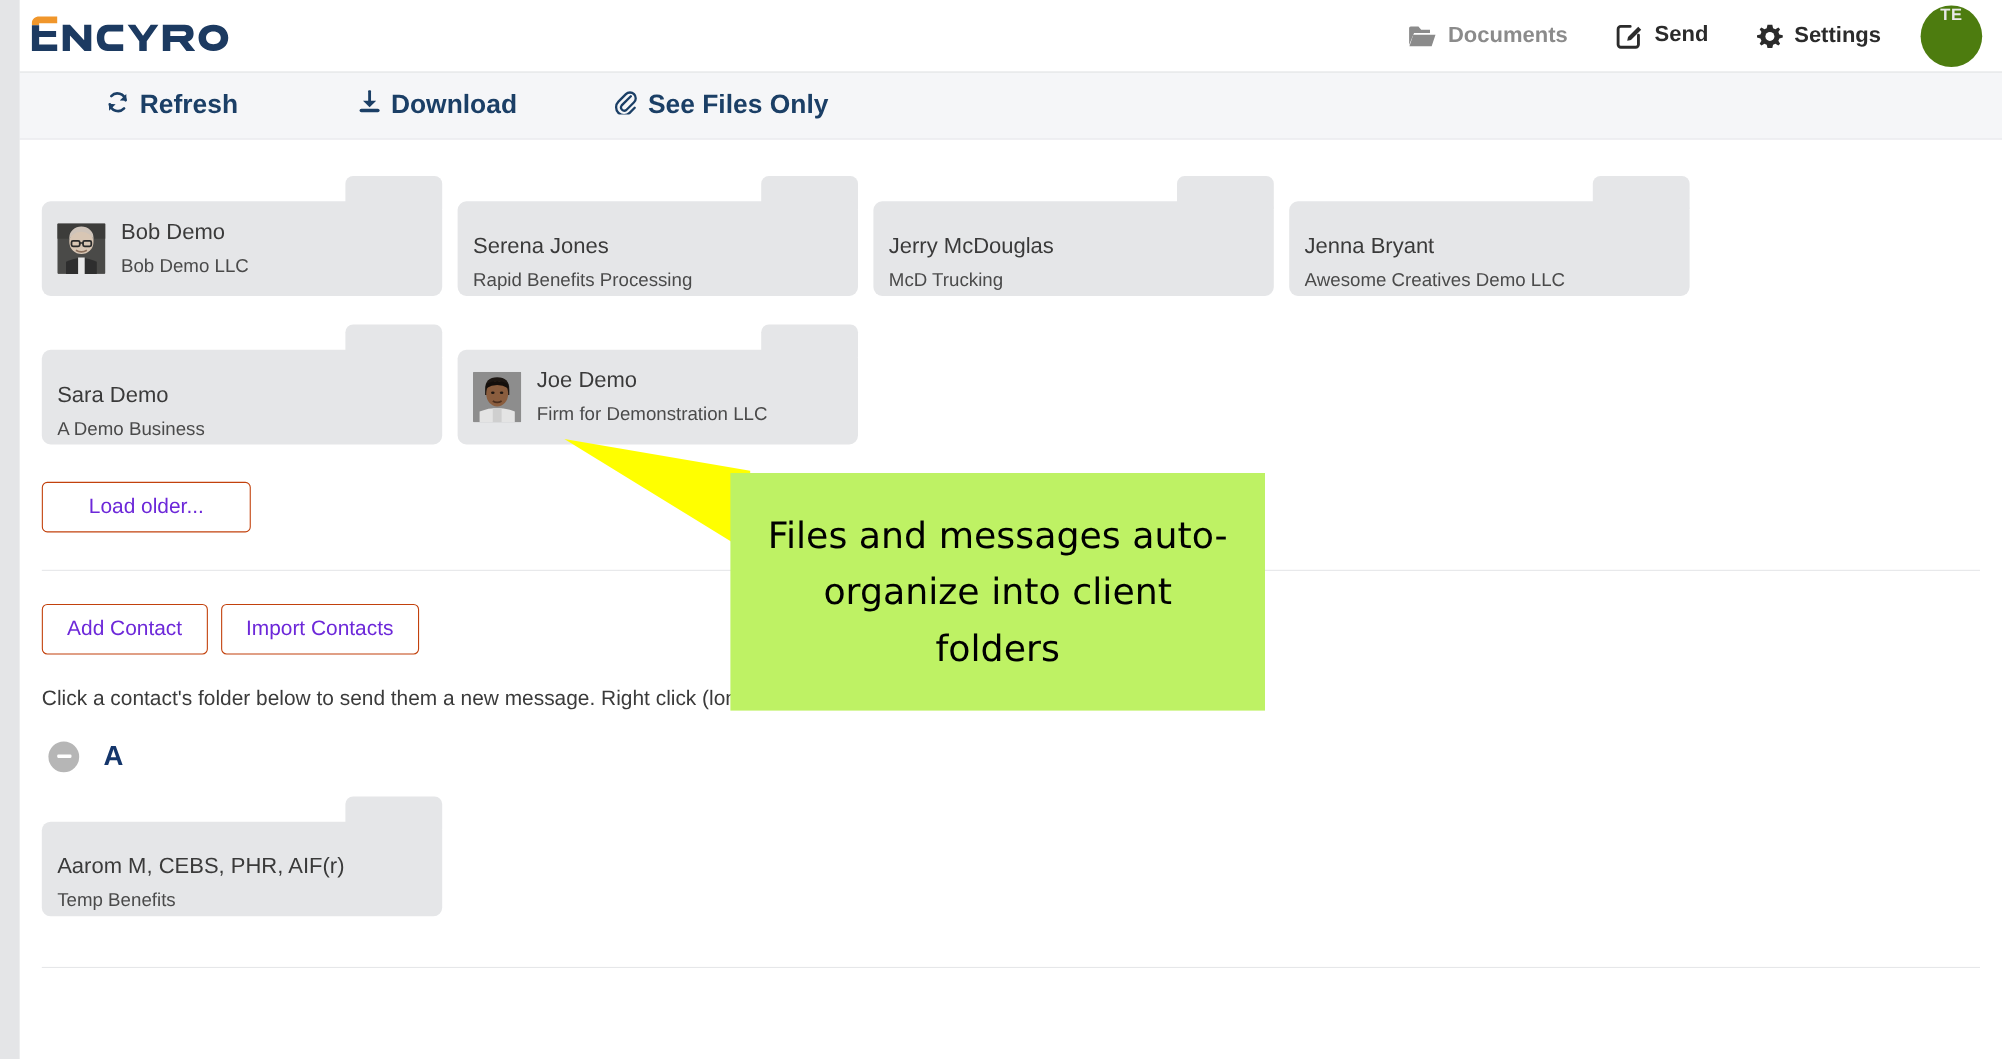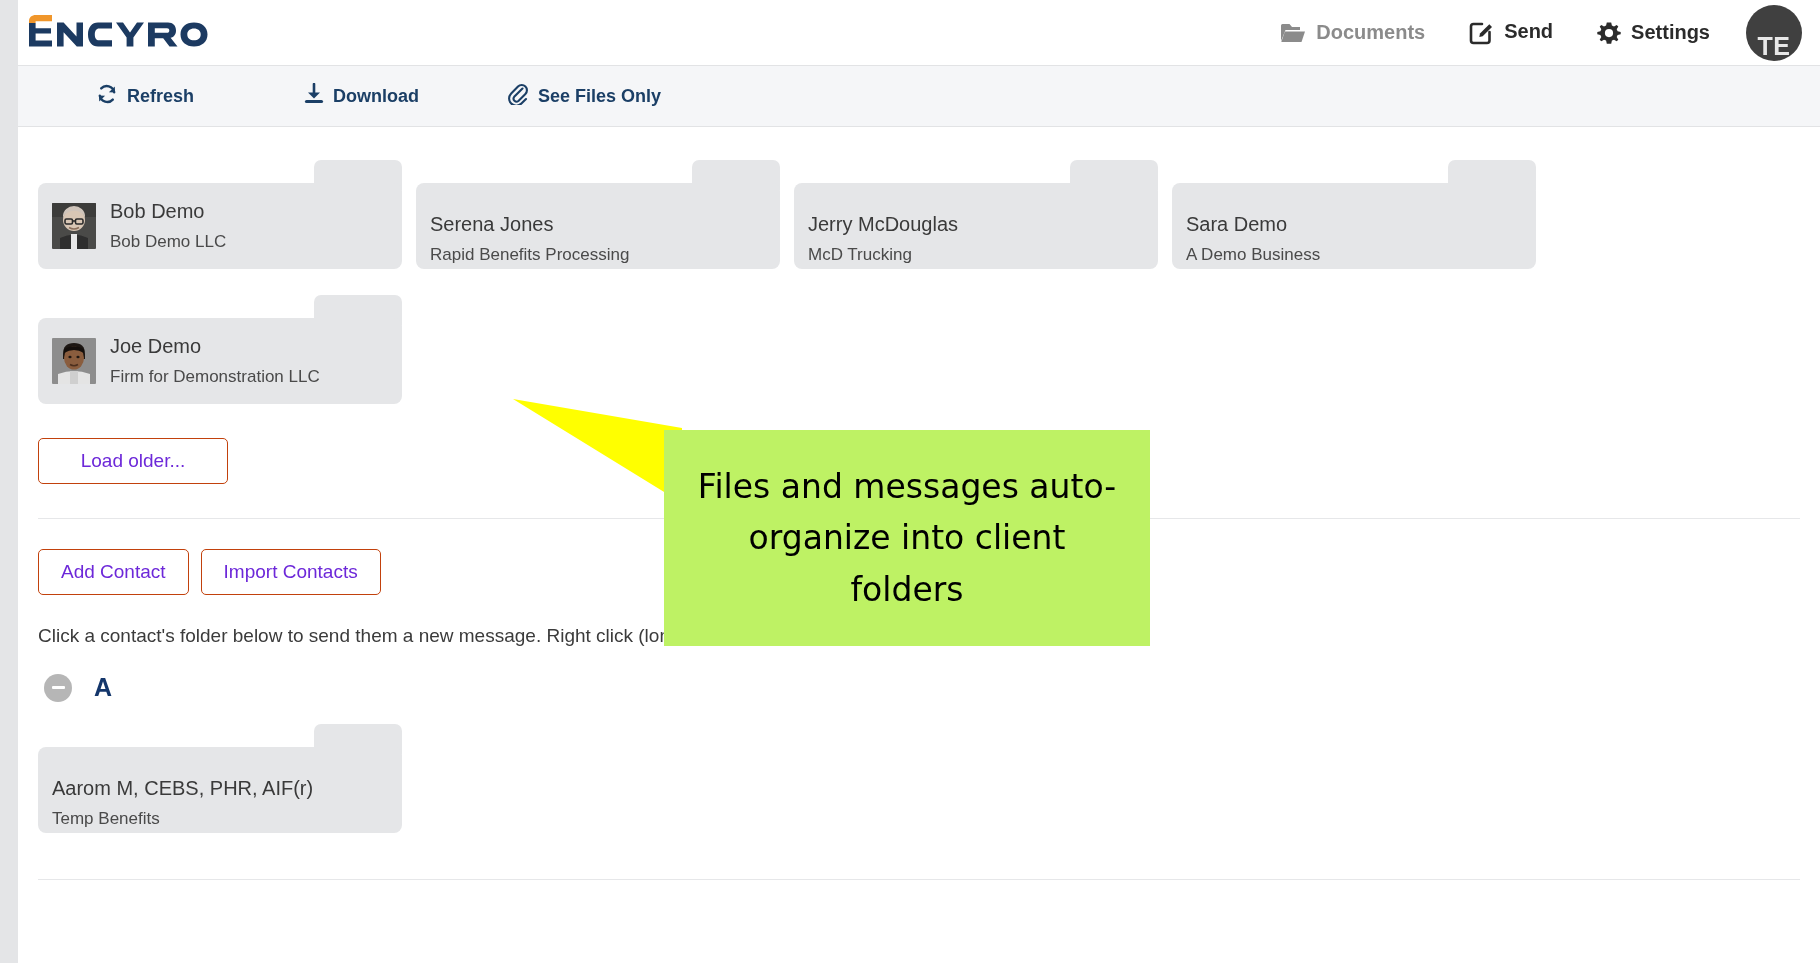--- a/index.html
+++ b/index.html
@@ -59,26 +59,26 @@
   }
   .nav-item.muted { color: #8b8b8b; }
   .nav-item.dark  { color: #2b2b2b; }
 
   .nav-icon { display: flex; align-items: center; }
 
   .avatar {
     width: 56px;
     height: 56px;
     border-radius: 50%;
-    background: #404040;
+    background: #4d7c0f;
     color: #e8e8e8;
-    font-size: 25px;
+    font-size: 15px;
     font-weight: bold;
     display: flex;
-    align-items: flex-end;
+    align-items: flex-start;
     justify-content: center;
     margin-left: 14px;
     letter-spacing: 0.5px;
     cursor: pointer;
   }
 
   
   .toolbar {
     position: relative;
     height: 62px;
@@ -89,21 +89,21 @@
     align-items: center;
     padding-left: 78px;
   }
 
   .tool-item {
     display: flex;
     align-items: center;
     gap: 9px;
     color: #1c3f६6;
     color: #1b3f66;
-    font-size: 18px;
+    font-size: 24px;
     font-weight: bold;
     cursor: pointer;
     margin-right: 110px;
     white-space: nowrap;
   }
   .tool-item:nth-child(2) { margin-right: 88px; }
 
   
   .content {
     position: relative;
@@ -439,20 +439,29 @@
         <div class="folder-tab"></div>
         <div class="folder-body">
           <div class="folder-text">
             <div class="folder-name">Jerry McDouglas</div>
             <div class="folder-org">McD Trucking</div>
           </div>
         </div>
       </div>
 
 
+      <div class="folder no-avatar">
+        <div class="folder-tab"></div>
+        <div class="folder-body">
+          <div class="folder-text">
+            <div class="folder-name">Jenna Bryant</div>
+            <div class="folder-org">Awesome Creatives Demo LLC</div>
+          </div>
+        </div>
+      </div>
 
       <div class="folder no-avatar">
         <div class="folder-tab"></div>
         <div class="folder-body">
           <div class="folder-text">
             <div class="folder-name">Sara Demo</div>
             <div class="folder-org">A Demo Business</div>
           </div>
         </div>
       </div>

